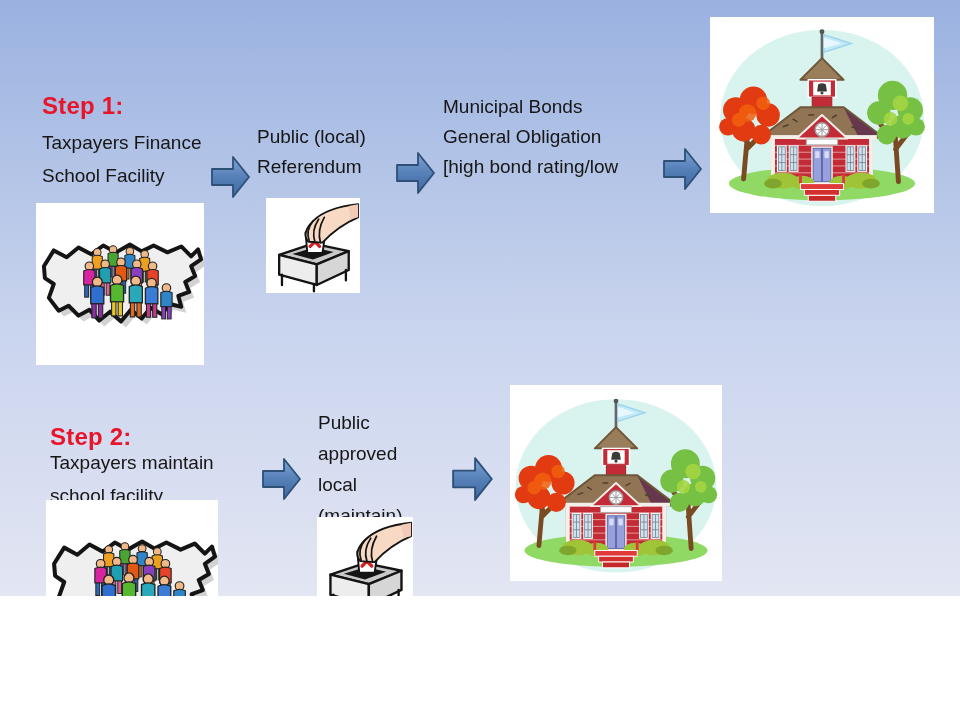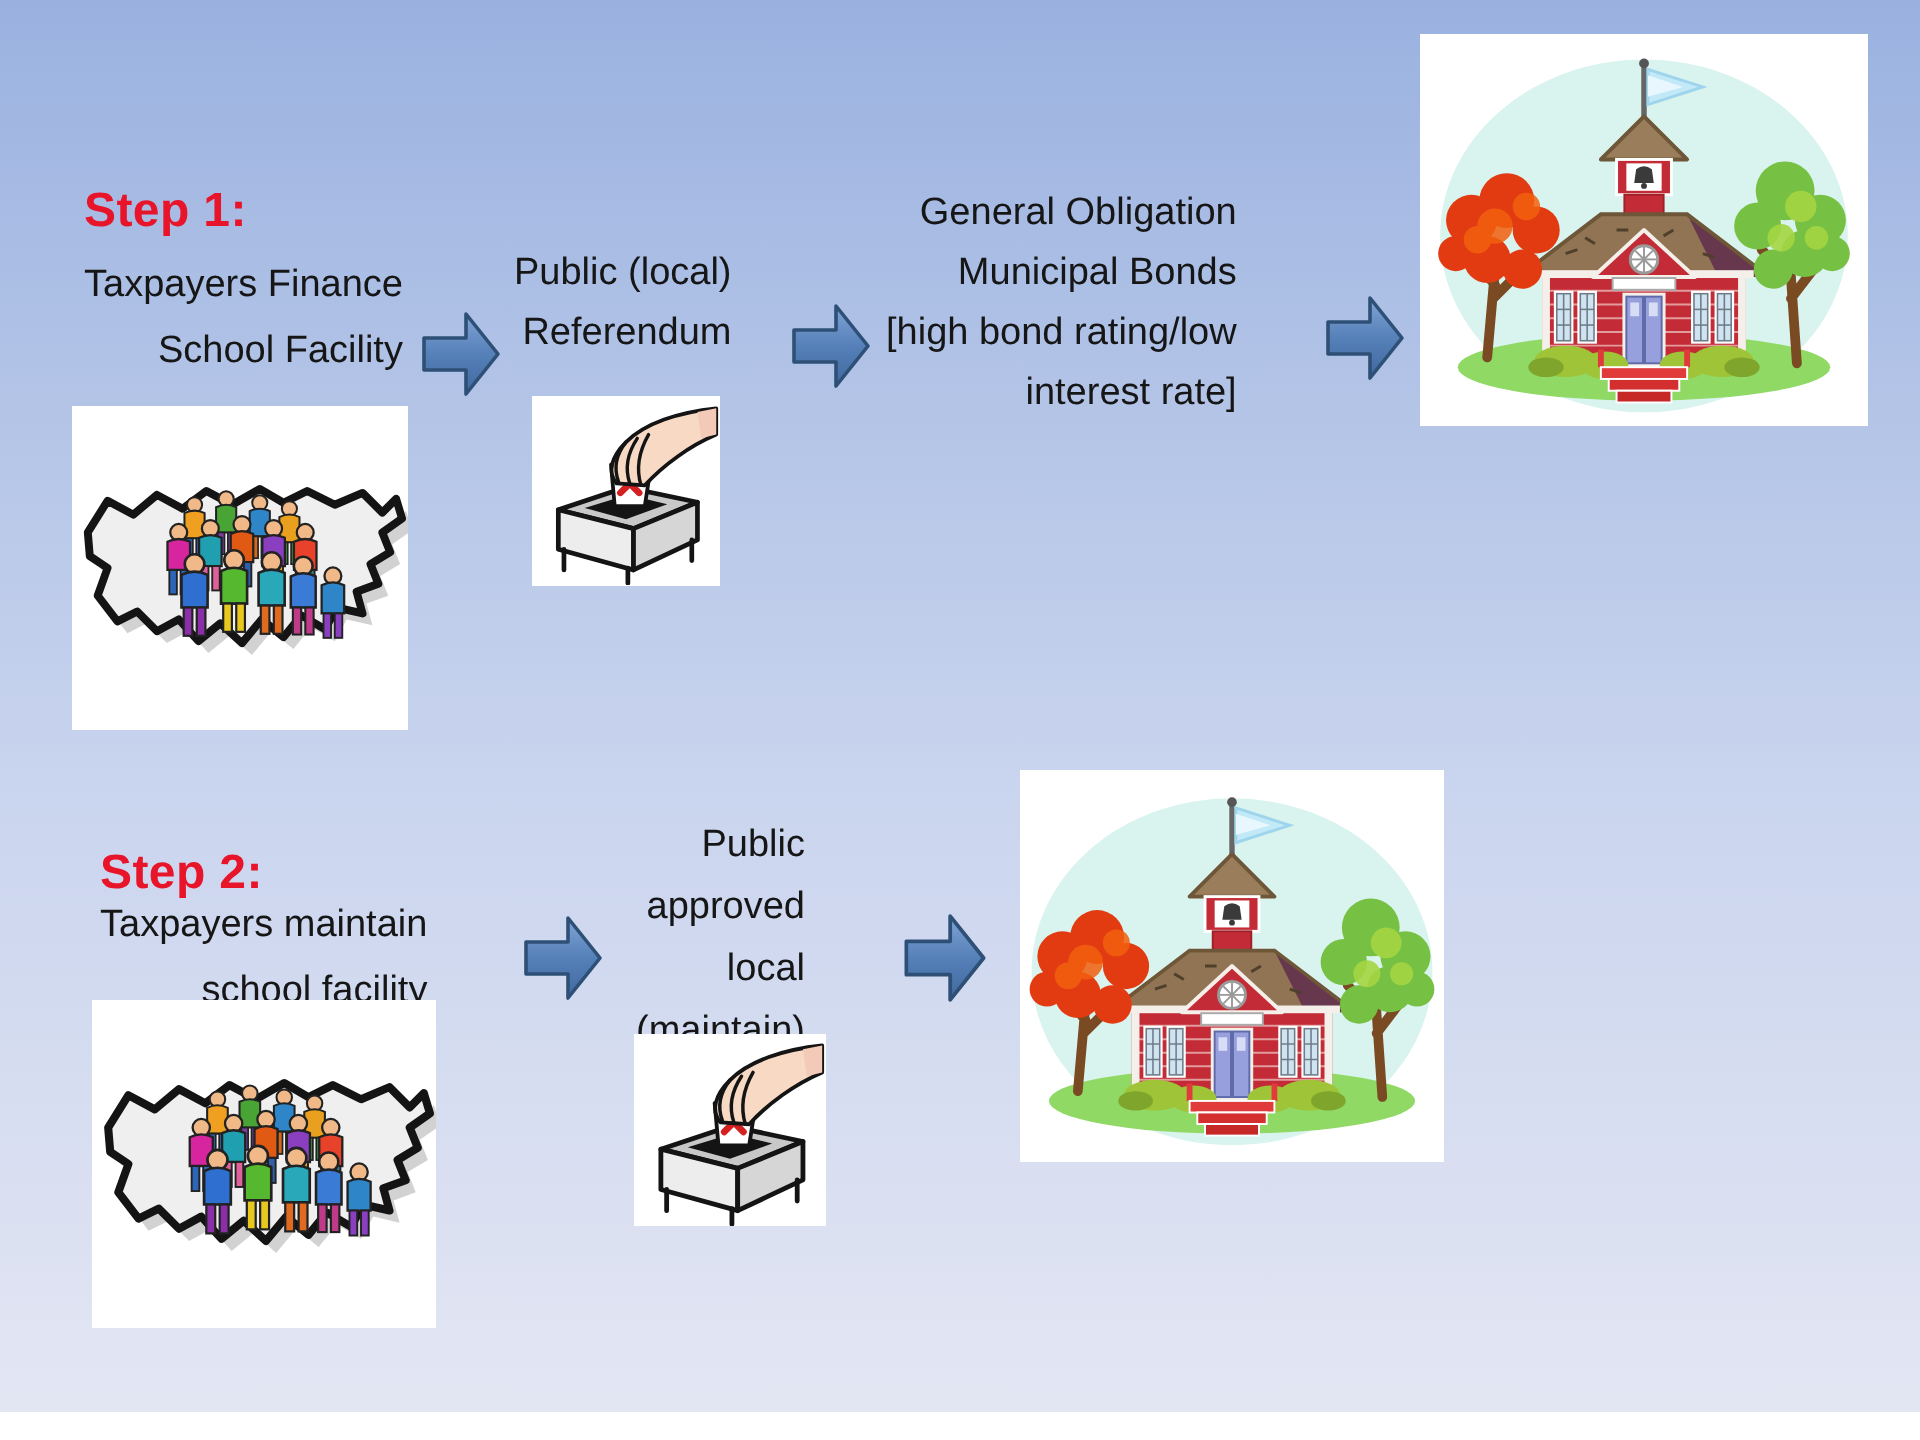--- a/index.html
+++ b/index.html
@@ -1,20 +1,19 @@
 <!DOCTYPE html>
 <html><head>
 <meta charset="utf-8">
 <style>
   html,body{margin:0;padding:0;background:#fff;}
   .slide{
-    position:relative;width:960px;height:706px;overflow:hidden;
+    position:relative;width:960px;height:596px;overflow:hidden;
     background:linear-gradient(180deg,#9AB1E0 0%,#B4C5E7 30%,#C9D4EE 55%,#E3E6F3 100%);
     font-family:"Liberation Sans",sans-serif;
-    text-align:right;
   }
   .abs{position:absolute;}
   .step-title{font-size:24px;font-weight:bold;color:#E8152A;letter-spacing:0.2px;}
   .body-text{font-size:19px;color:#161616;line-height:30px;white-space:nowrap;}
   .img-card{background:#ffffff;display:flex;align-items:center;justify-content:center;}
   .img-card svg{width:100%;height:100%;display:block;}
   .arrow-svg{display:block;}
   .assets{position:absolute;width:0;height:0;overflow:hidden;}
 </style>
 </head>
@@ -291,24 +290,23 @@
     <svg viewBox="0 0 100 100">
         <use href="#ballotbox"></use>
       </svg>
   </div>
 
   <svg class="abs arrow-svg" style="left:396px;top:151px;" width="40" height="44" viewBox="0 0 40 44">
       <use href="#blockarrow"></use>
     </svg>
 
   <div class="abs body-text" style="left:443px;top:92px;">
+    <div>Municipal Bonds</div>
     <div>General Obligation</div>
-    <div>Municipal Bonds</div>
     <div>[high bond rating/low</div>
-    <div>interest rate]</div>
   </div>
 
   <svg class="abs arrow-svg" style="left:663px;top:147px;" width="40" height="44" viewBox="0 0 40 44">
       <use href="#blockarrow"></use>
     </svg>
 
   <div class="abs img-card" style="left:710px;top:17px;width:224px;height:196px;">
     <svg viewBox="0 0 220 200">
         <use href="#schoolhouse"></use>
       </svg>

